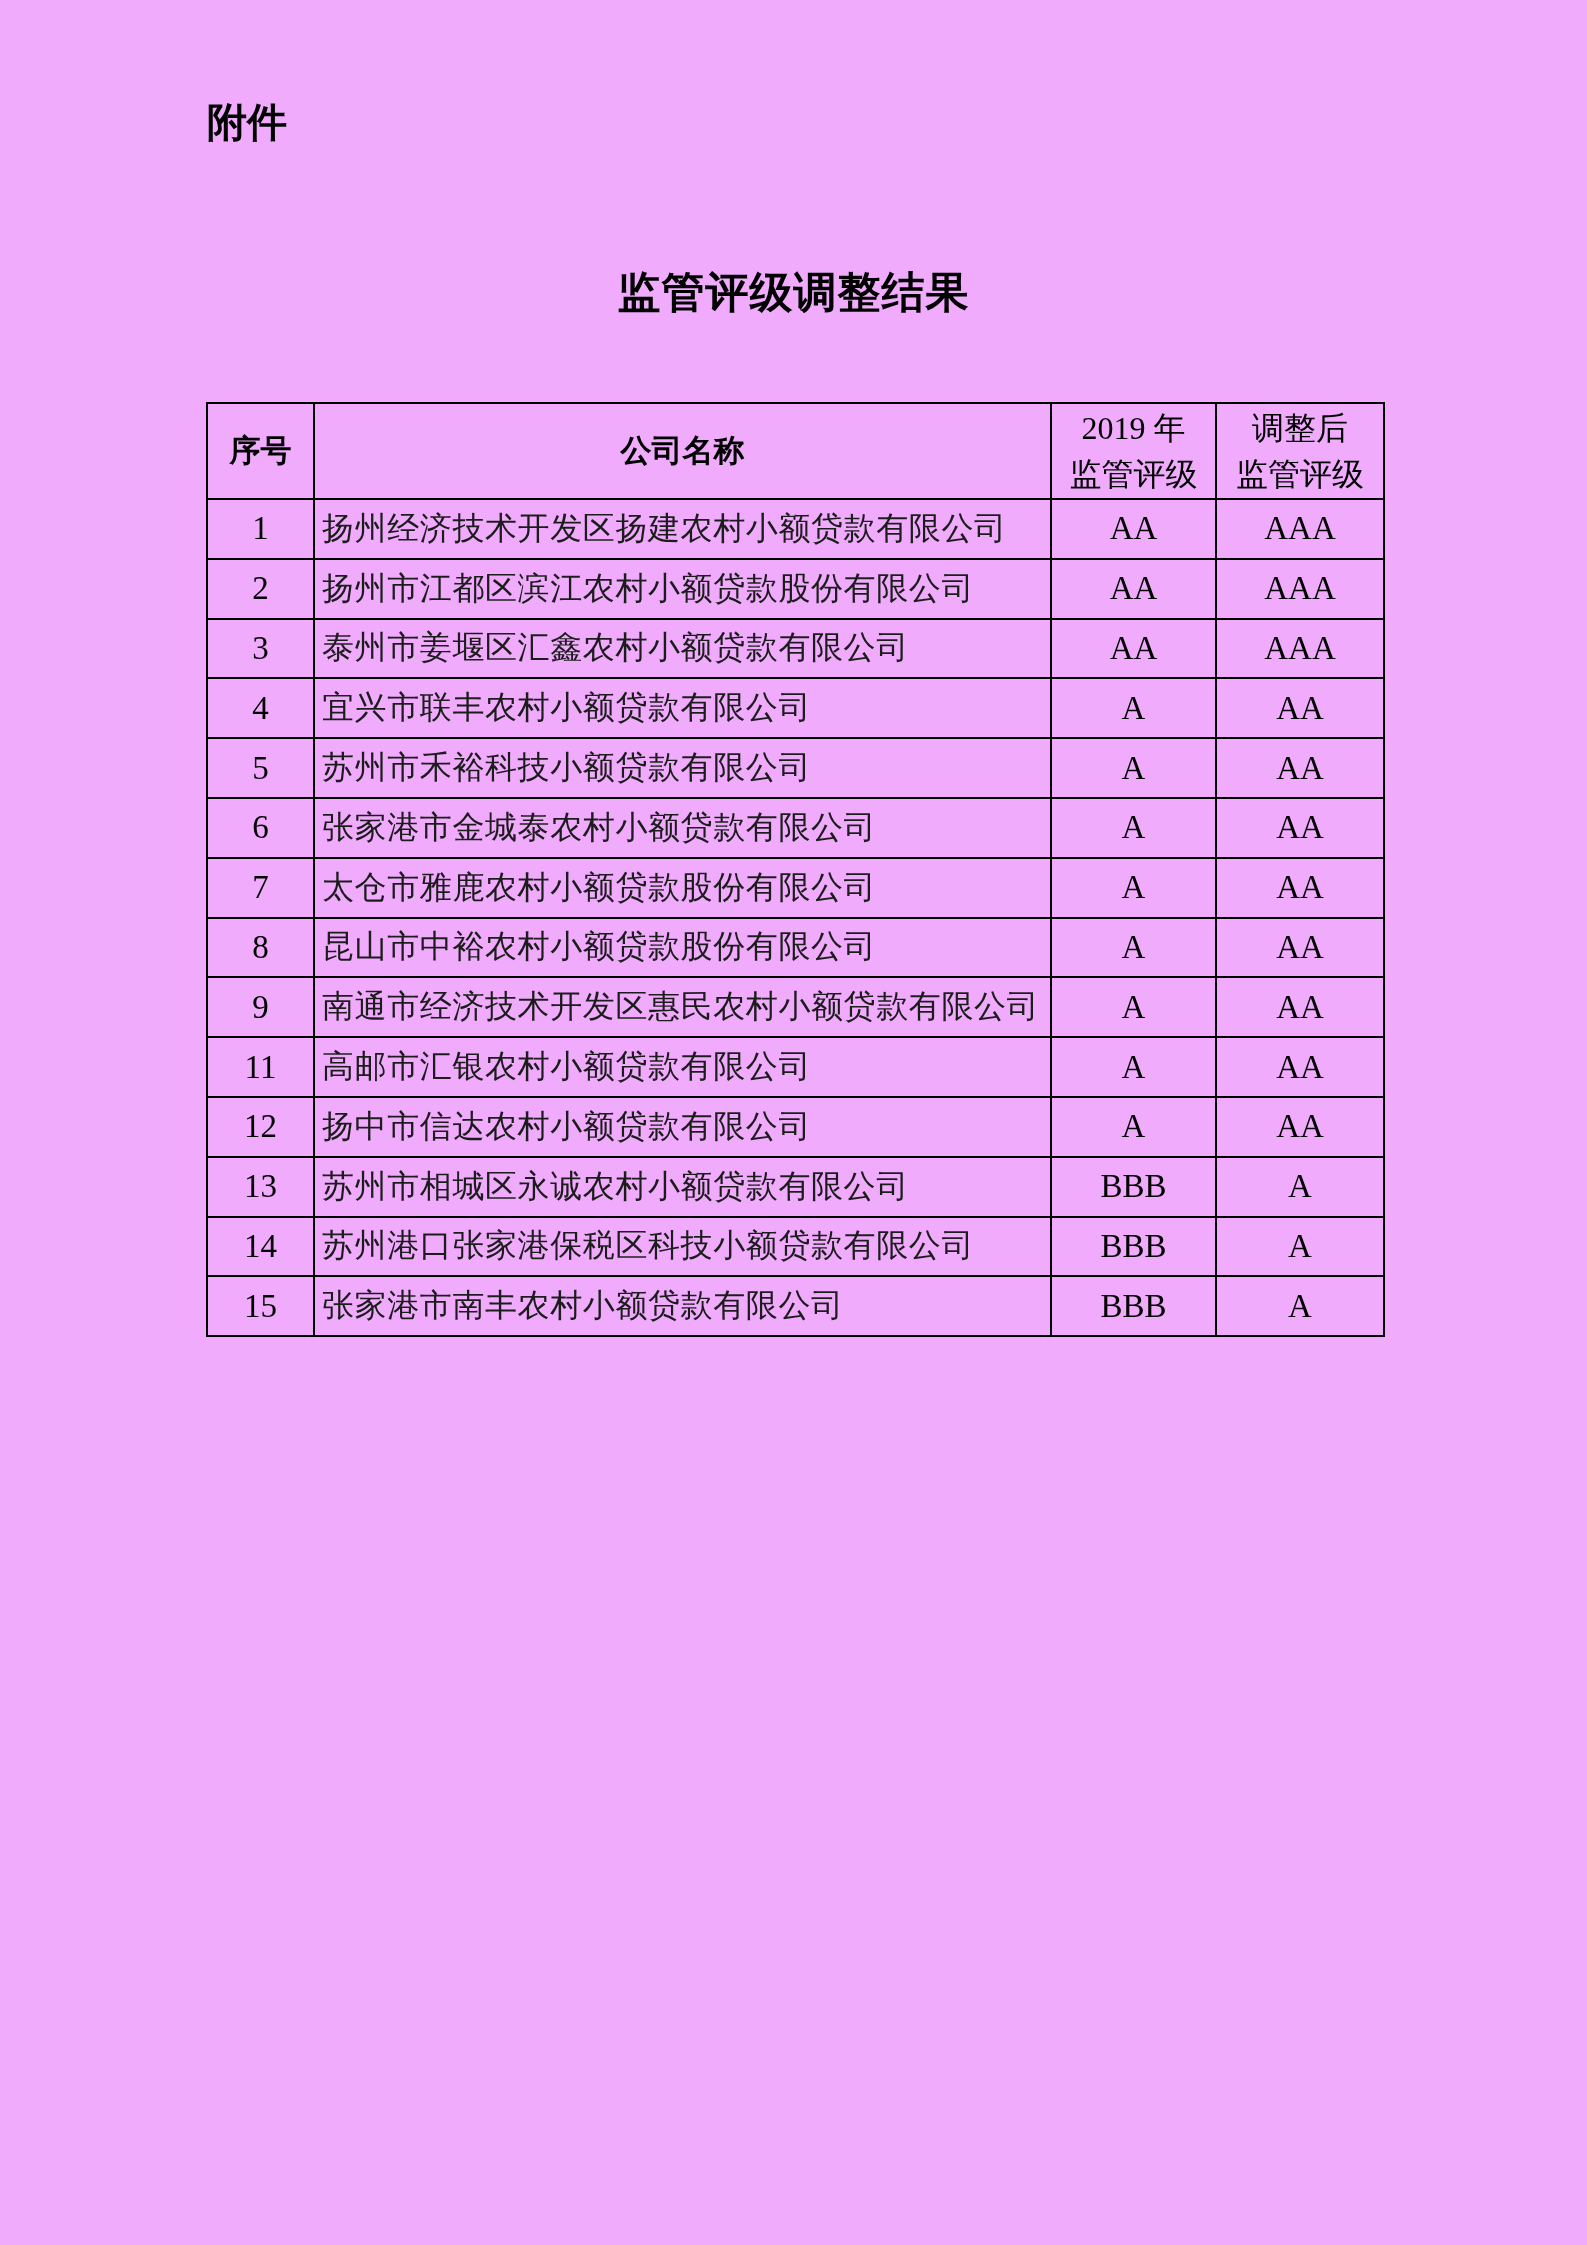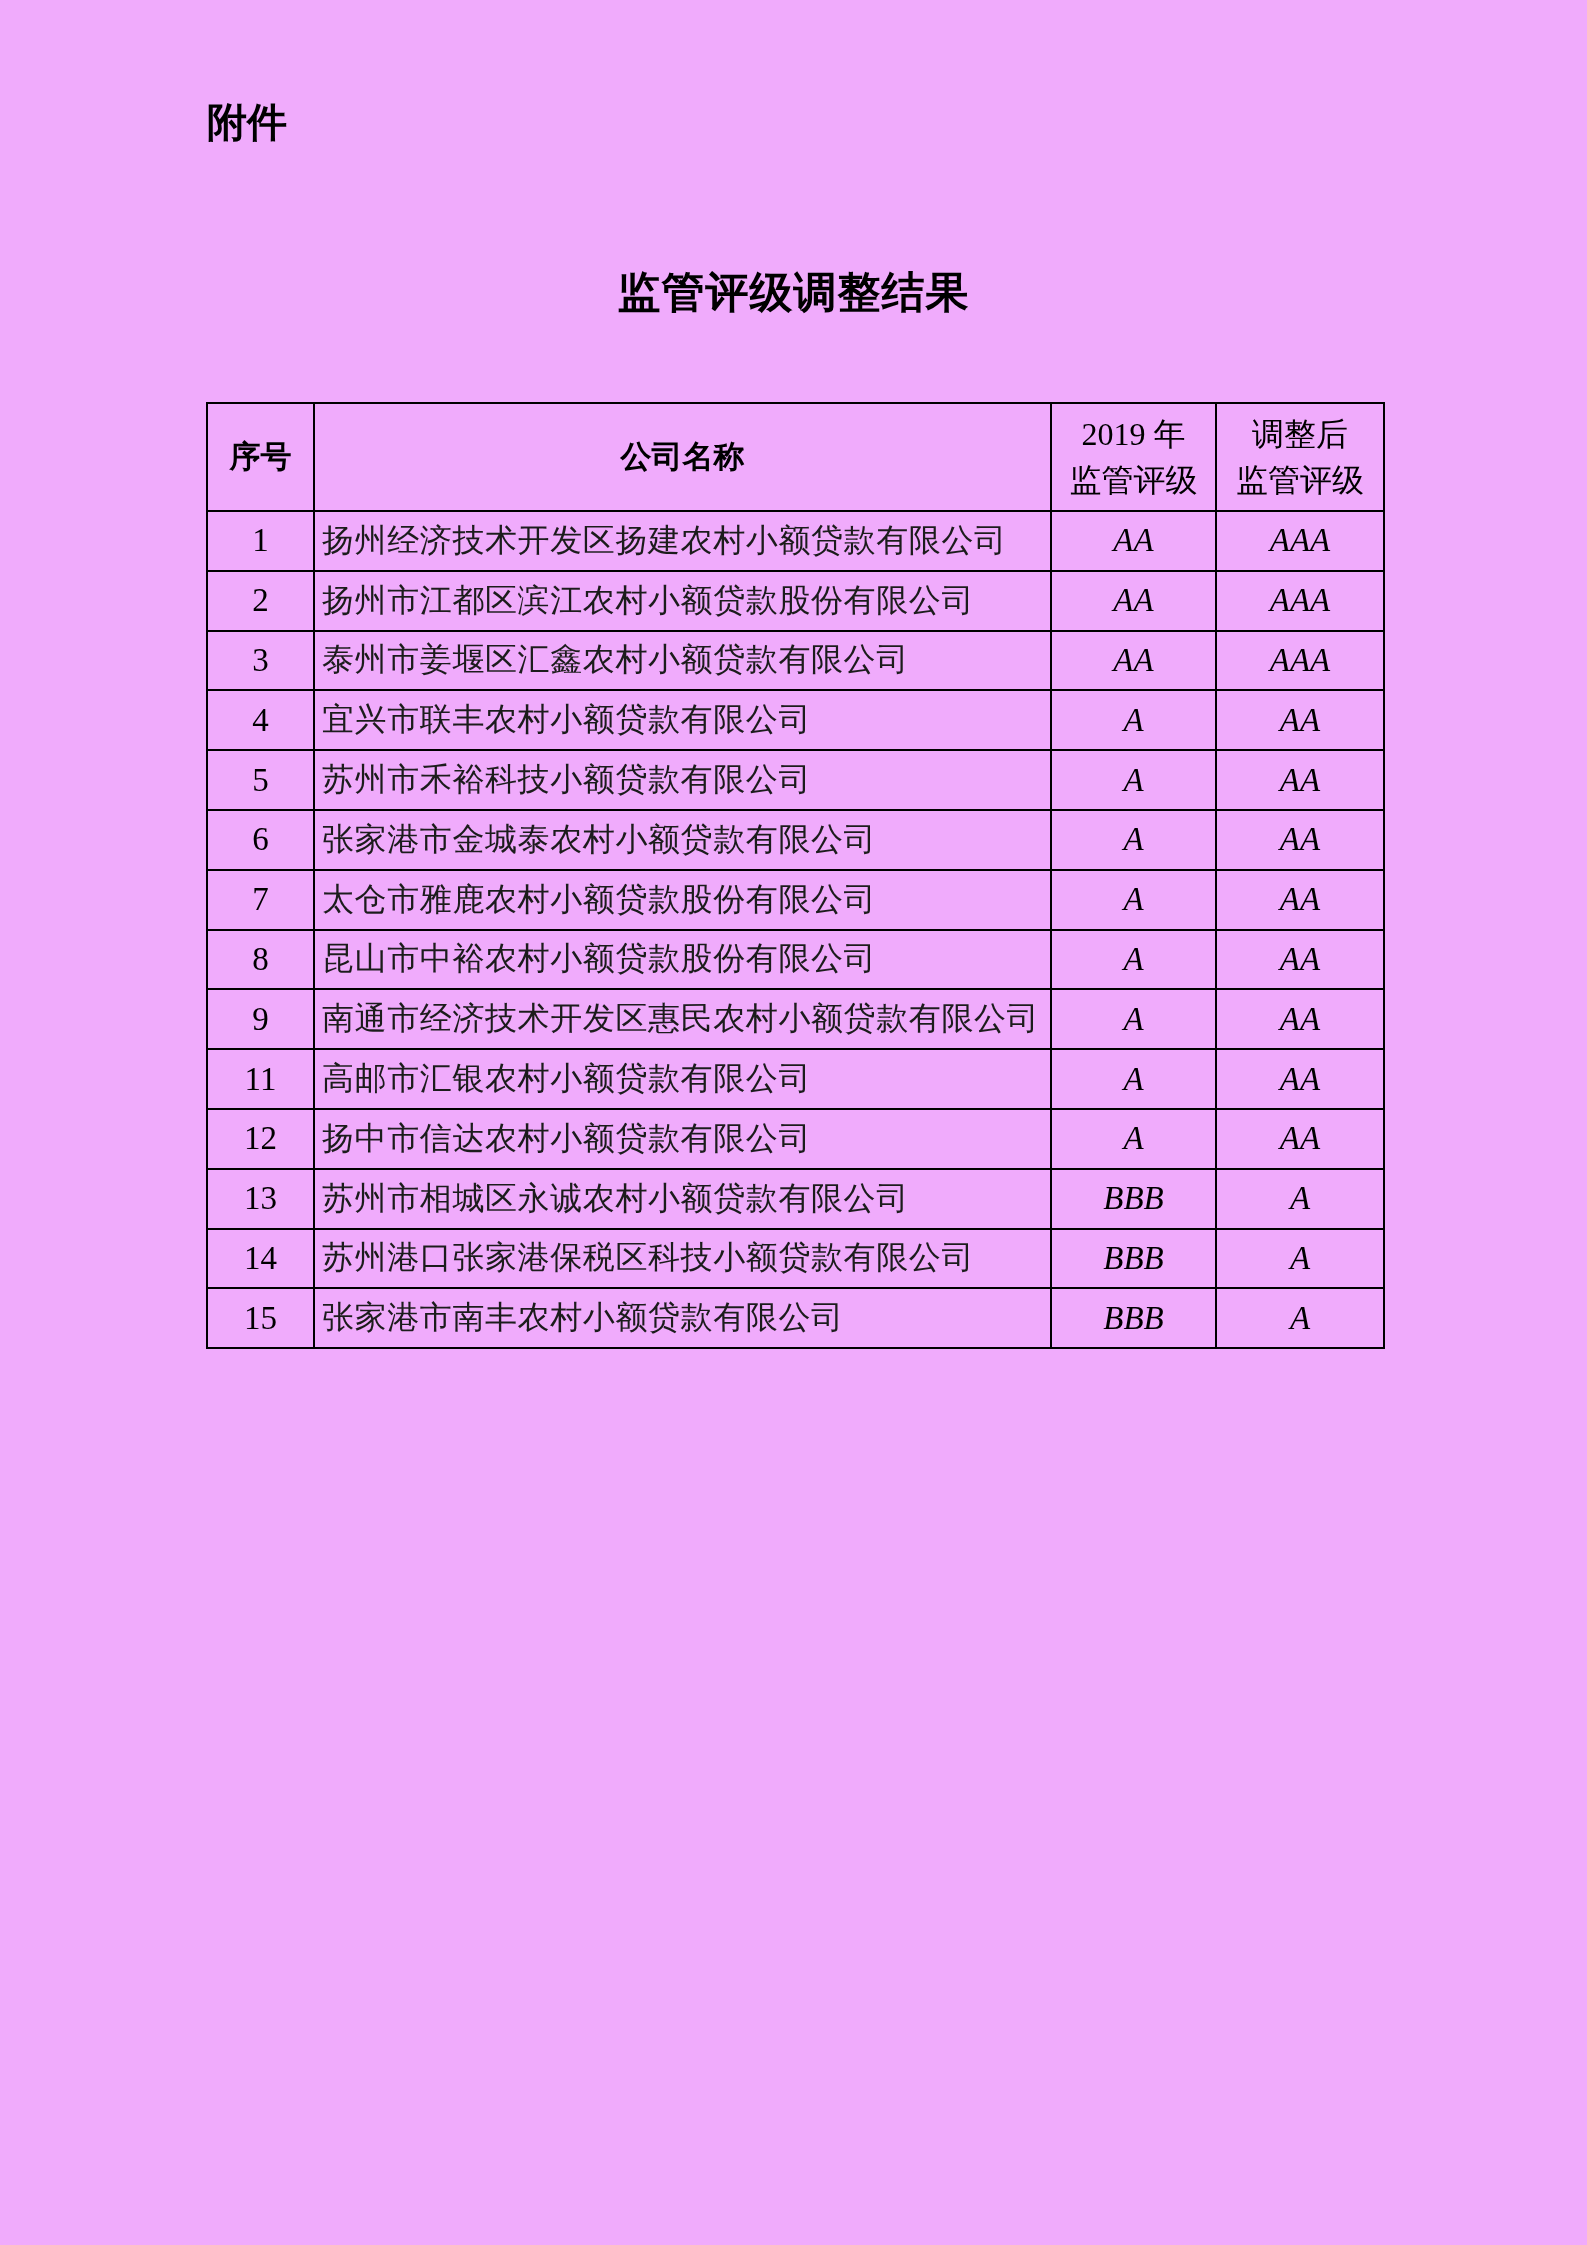--- a/index.html
+++ b/index.html
@@ -48,21 +48,21 @@
     table-layout: fixed;
   }
   .rating-table th,
   .rating-table td {
     border: 2px solid #000;
     padding: 0;
     vertical-align: middle;
     overflow: hidden;
   }
   .rating-table thead tr {
-    height: 108px;
+    height: 96px;
   }
   .rating-table tbody tr {
     height: 59.8px;
   }
   th.th-index, th.th-company {
     font-family: "Liberation Sans", sans-serif;
     font-weight: bold;
     font-size: 31px;
     text-align: center;
   }
@@ -86,21 +86,20 @@
     text-align: left;
     padding-left: 7px;
     color: #1c1c1c;
     font-weight: normal;
     white-space: nowrap;
   }
   td.rating {
     font-family: "Liberation Serif", serif;
     font-size: 33px;
     text-align: center;
-    font-style: italic;
   }
 </style>
 </head>
 <body>
 
 <div class="page">
 
   <div class="attachment-label">附件</div>
 
   <div class="title-block">

